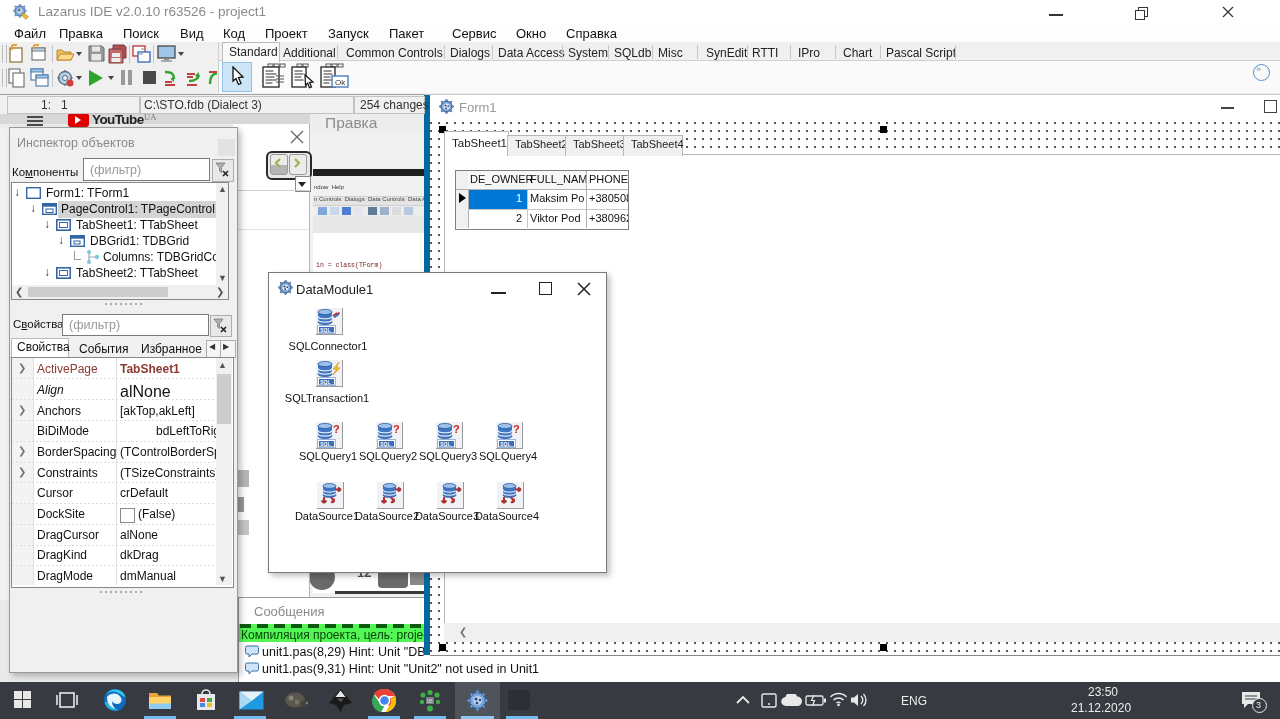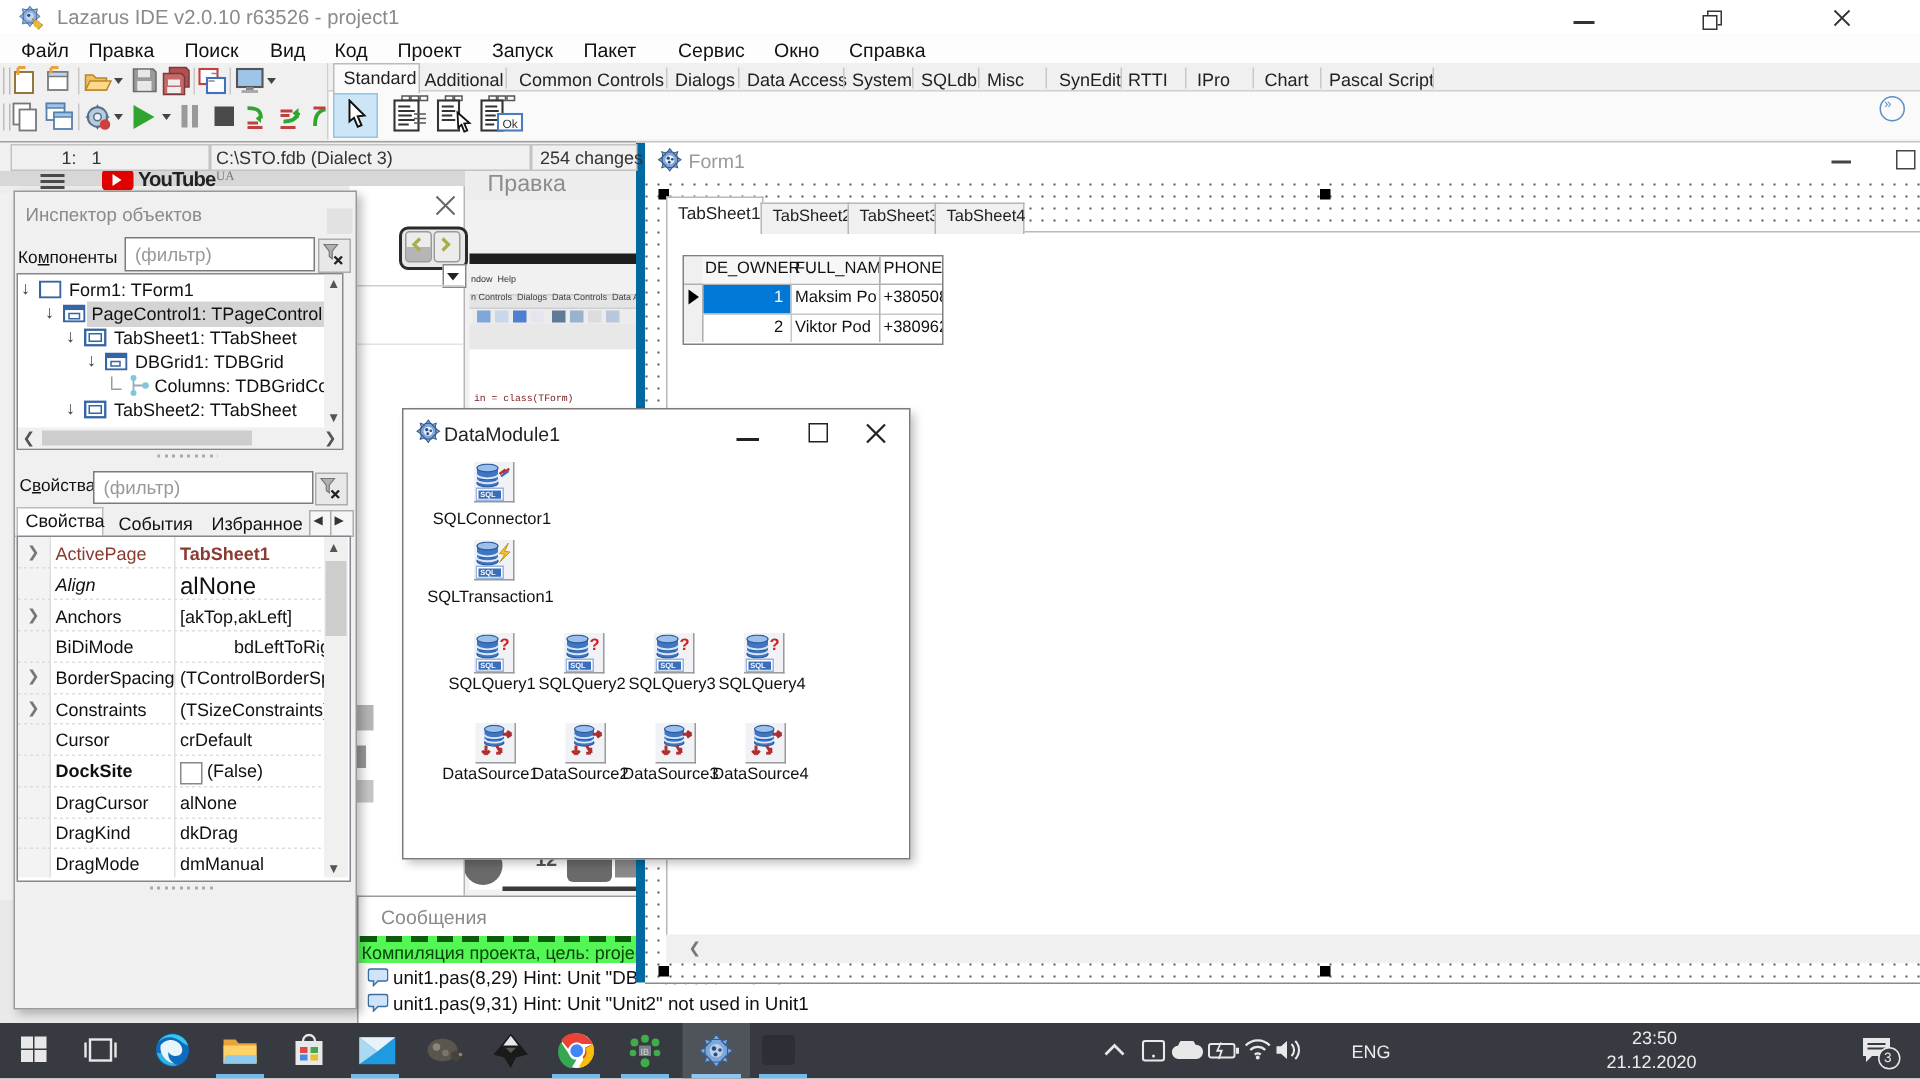--- a/index.html
+++ b/index.html
@@ -383,21 +383,21 @@
     <div class="tx" style="left:25px;top:66px;font-size:12px;color:#111;">BiDiMode</div>
     <div class="tx" style="left:108px;top:66px;font-size:12px;color:#111;margin-left:36px;">bdLeftToRight</div>
     <div class="tx" style="left:6px;top:87px;font-size:10px;color:#777;">❯</div>
     <div class="tx" style="left:25px;top:87px;font-size:12px;color:#111;">BorderSpacing</div>
     <div class="tx" style="left:108px;top:87px;font-size:12px;color:#111;">(TControlBorderSpa</div>
     <div class="tx" style="left:6px;top:108px;font-size:10px;color:#777;">❯</div>
     <div class="tx" style="left:25px;top:108px;font-size:12px;color:#111;">Constraints</div>
     <div class="tx" style="left:108px;top:108px;font-size:12px;color:#111;">(TSizeConstraints)</div>
     <div class="tx" style="left:25px;top:128px;font-size:12px;color:#111;">Cursor</div>
     <div class="tx" style="left:108px;top:128px;font-size:12px;color:#111;">crDefault</div>
-    <div class="tx" style="left:25px;top:149px;font-size:12px;color:#111;font-weight:bold;">DockSite</div>
+    <div class="tx" style="left:25px;top:149px;font-size:12px;color:#111;">DockSite</div>
     <div class="abs" style="left:108px;top:150px;width:13px;height:13px;background:#fff;border:1px solid #888;"></div>
     <div class="tx" style="left:126px;top:149px;font-size:12px;color:#111;">(False)</div>
     <div class="tx" style="left:25px;top:170px;font-size:12px;color:#111;">DragCursor</div>
     <div class="tx" style="left:108px;top:170px;font-size:12px;color:#111;">alNone</div>
     <div class="tx" style="left:25px;top:190px;font-size:12px;color:#111;">DragKind</div>
     <div class="tx" style="left:108px;top:190px;font-size:12px;color:#111;">dkDrag</div>
     <div class="tx" style="left:25px;top:211px;font-size:12px;color:#111;">DragMode</div>
     <div class="tx" style="left:108px;top:211px;font-size:12px;color:#111;">dmManual</div>
     <div class="abs" style="left:0;top:20px;width:202px;height:1px;background:repeating-linear-gradient(90deg,#ddd 0 2px,transparent 2px 4px);"></div>
     <div class="abs" style="left:0;top:41px;width:202px;height:1px;background:repeating-linear-gradient(90deg,#ddd 0 2px,transparent 2px 4px);"></div>

